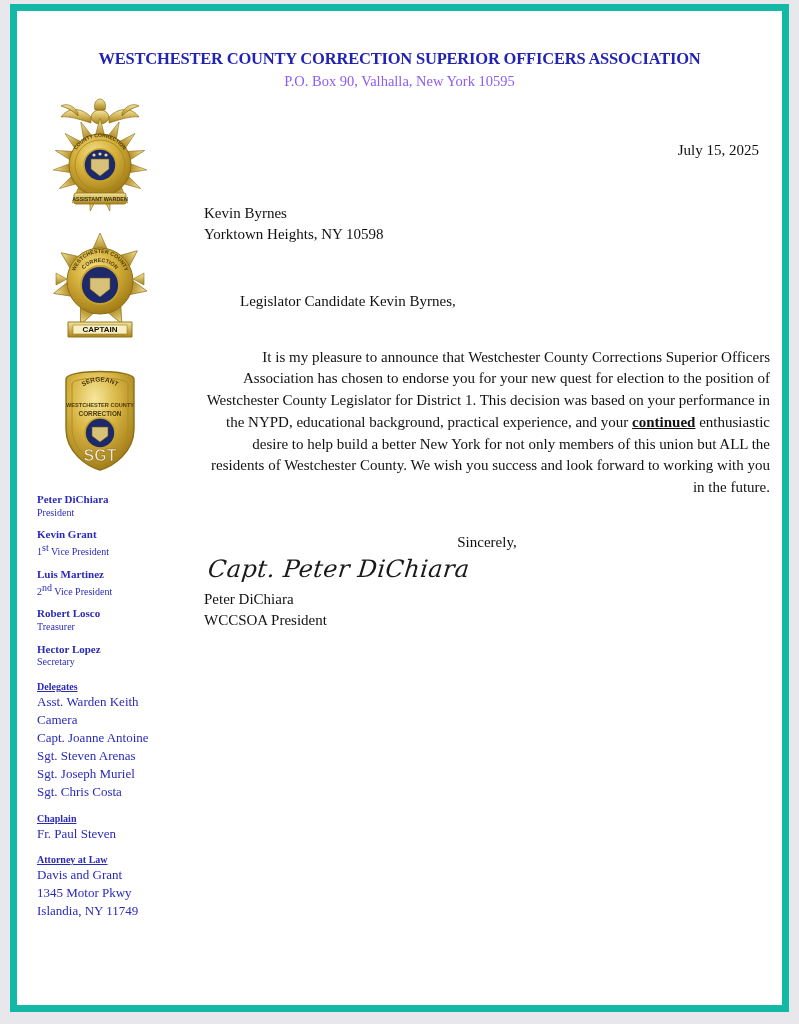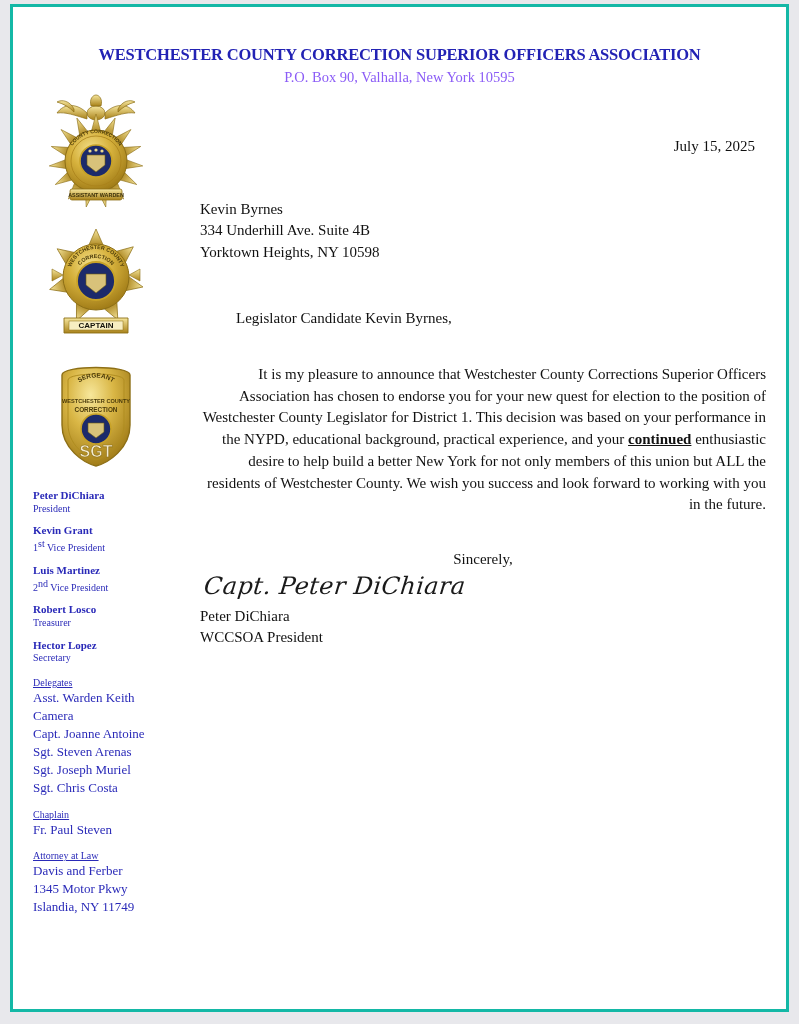--- a/index.html
+++ b/index.html
@@ -15,21 +15,21 @@
     font-family: "Liberation Serif", serif;
   }
 
   .page {
     position: absolute;
     left: 10px;
     top: 4px;
     width: 779px;
     height: 1008px;
     background: #ffffff;
-    border: 3px solid #14b8a6;
+    border: 7px solid #14b8a6;
     box-sizing: border-box;
     overflow: hidden;
   }
 
   
   .letterhead {
     text-align: center;
     padding-top: 38px;
   }
   .org-name {
@@ -78,21 +78,21 @@
     line-height: 1.25;
   }
   .officer .title {
     font-size: 10px;
     line-height: 1.25;
   }
   .officer .title sup { font-size: 10px; }
 
   .group { margin-top: 11px; }
   .group-head {
-    font-weight: normal;
+    font-weight: bold;
     font-size: 10px;
     text-decoration: underline;
     line-height: 1.3;
   }
   .group-line {
     font-size: 13px;
     line-height: 1.38;
   }
 
   
@@ -324,36 +324,35 @@
         <div class="group-line">Sgt. Chris Costa</div>
       </div>
 
       <div class="group">
         <div class="group-head">Chaplain</div>
         <div class="group-line">Fr. Paul Steven</div>
       </div>
 
       <div class="group">
         <div class="group-head">Attorney at Law</div>
-        <div class="group-line">Davis and Ferber</div>
+        <div class="group-line">Davis and Grant</div>
         <div class="group-line">1345 Motor Pkwy</div>
         <div class="group-line">Islandia, NY 11749</div>
       </div>
 
 
     </div>
   </div>
 
   <div class="letter">
 
     <div class="date">July 15, 2025</div>
 
     <div class="recipient">
       <div>Kevin Byrnes</div>
-      <div>334 Underhill Ave. Suite 4B</div>
       <div>Yorktown Heights, NY 10598</div>
     </div>
 
     <div class="salutation">Legislator Candidate Kevin Byrnes,</div>
 
     <div class="body-par"><span>It is my pleasure to announce that Westchester County Corrections Superior Officers Association has chosen to endorse you for your new quest for election to the position of Westchester County Legislator for District 1. This decision was based on your performance in the NYPD, educational background, practical experience, and your </span><span class="emph">continued</span><span> enthusiastic desire to help build a better New York for not only members of this union but ALL the residents of Westchester County. We wish you success and look forward to working with you in the future.</span></div>
 
     <div class="closing">Sincerely,</div>
 
     <div class="signature">Capt. Peter DiChiara</div>

